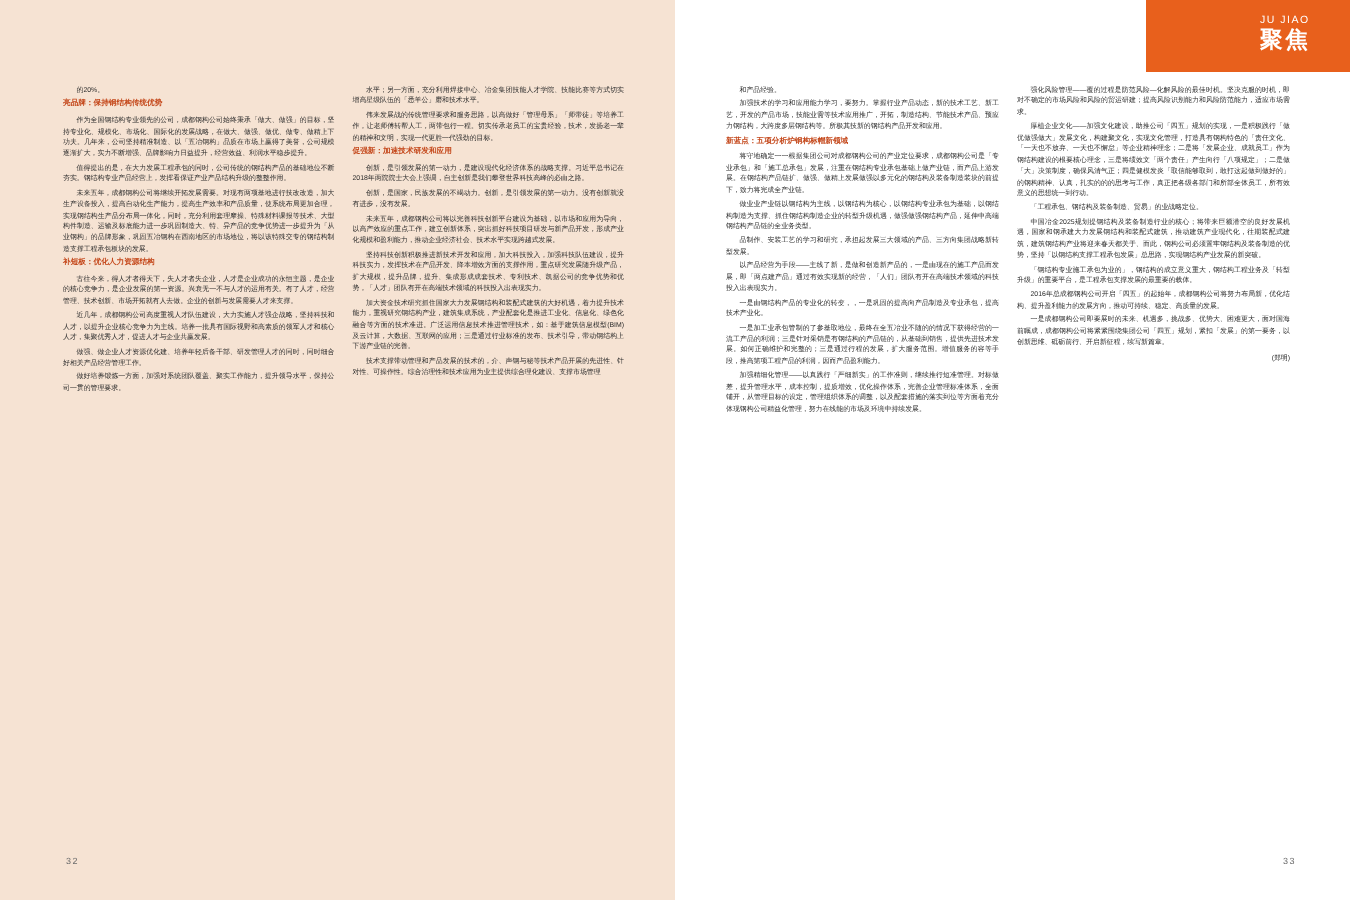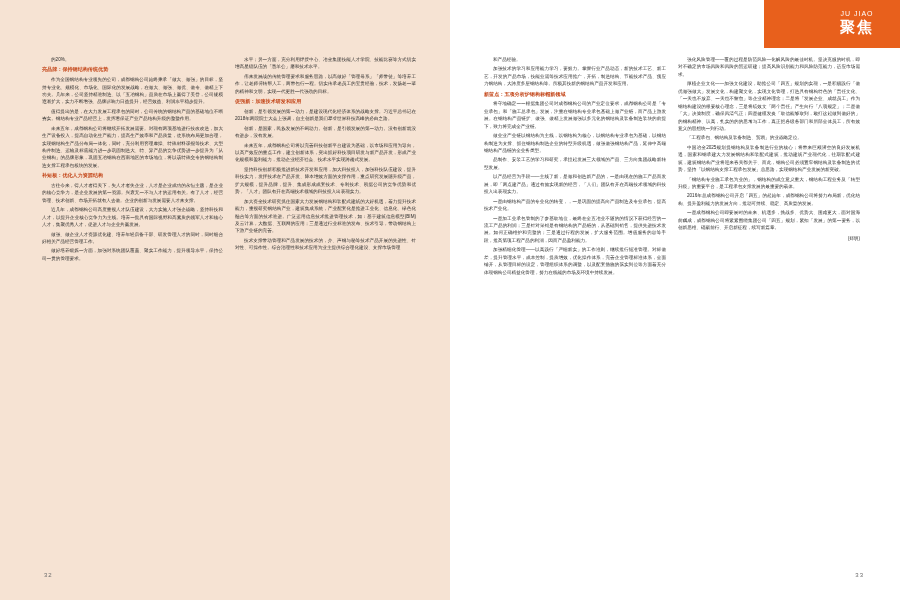--- a/index.html
+++ b/index.html
@@ -33,21 +33,20 @@
     padding:56px 40px 34px 34px;
   }
   
   .header-tag{
     position:absolute;right:0;top:0;
     width:136px;height:48px;
     background:#e8601c;
   }
   .header-tag-inner{
     position:absolute;right:26px;top:10px;
-    text-align:center;
     color:#ffffff;
     line-height:1.05;
   }
   .header-tag-pinyin{
     font-size:7px;letter-spacing:1px;
   }
   .header-tag-cn{
     font-size:15px;font-weight:bold;letter-spacing:2px;margin-top:2px;
   }
   .cols{

